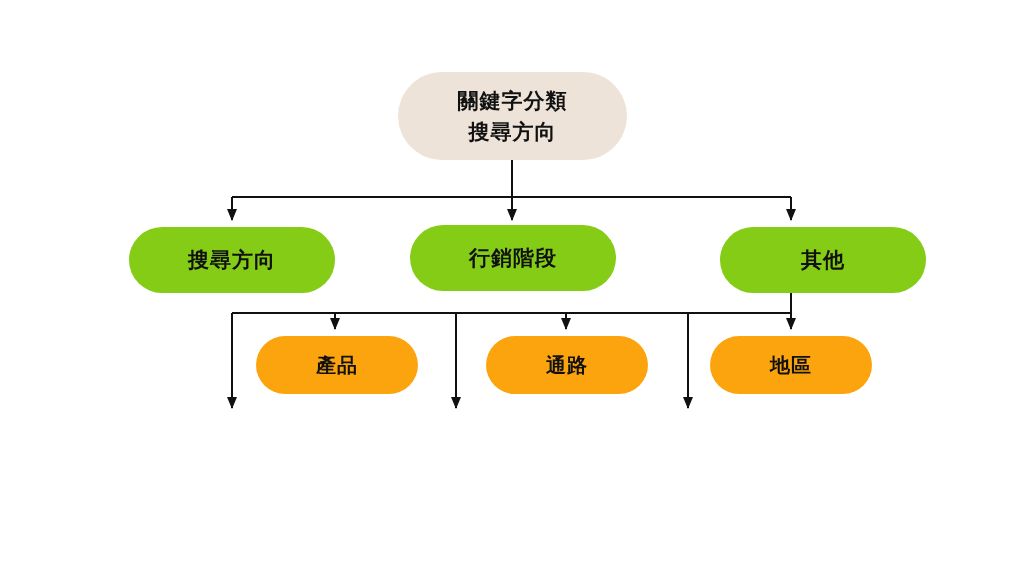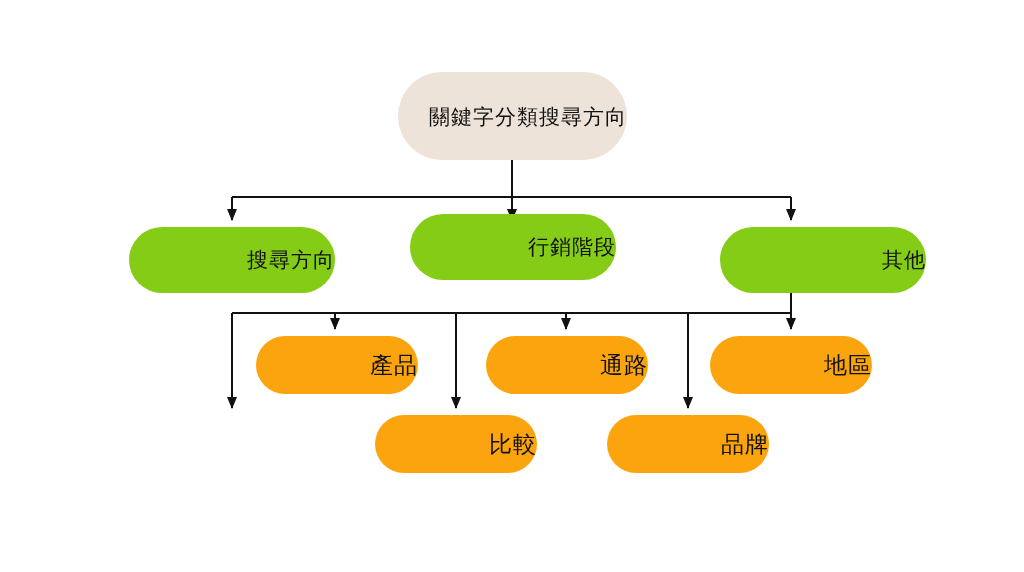--- a/index.html
+++ b/index.html
@@ -23,24 +23,25 @@
     height: 572px;
   }
   .edge {
     fill: none;
     stroke: #111111;
     stroke-width: 2;
   }
   .node {
     position: absolute;
     display: flex;
+    flex-direction: column;
     align-items: center;
-    justify-content: flex-end;
+    justify-content: center;
     text-align: center;
-    font-weight: 400;
+    font-weight: 700;
     color: #111111;
     letter-spacing: 1px;
     box-sizing: border-box;
   }
   .node-root {
     left: 398px;
     top: 72px;
     width: 229px;
     height: 88px;
     border-radius: 44px;
@@ -53,24 +54,24 @@
     height: 66px;
     border-radius: 33px;
     background: #84cc16;
     font-size: 21px;
   }
   .node-l3 {
     width: 162px;
     height: 58px;
     border-radius: 29px;
     background: #FCA40D;
-    font-size: 23px;
+    font-size: 20px;
   }
   .n-search-direction { left: 129px; top: 227px; }
-  .n-marketing-stage  { left: 410px; top: 214px; }
+  .n-marketing-stage  { left: 410px; top: 225px; }
   .n-other            { left: 720px; top: 227px; }
   .n-product          { left: 256px; top: 336px; }
   .n-channel          { left: 486px; top: 336px; }
   .n-region           { left: 710px; top: 336px; }
   .n-method           { left: 152px; top: 415px; }
   .n-comparison       { left: 375px; top: 415px; }
   .n-brand            { left: 607px; top: 415px; }
 </style>
 </head>
 <body>
@@ -118,20 +119,14 @@
   <div class="node node-l3 n-product">
     <span>產品</span>
   </div>
   <div class="node node-l3 n-region">
     <span>地區</span>
   </div>
   <div class="node node-l3 n-channel">
     <span>通路</span>
   </div>
 
-  <div class="node node-l3 n-comparison">
-    <span>比較</span>
-  </div>
-  <div class="node node-l3 n-brand">
-    <span>品牌</span>
-  </div>
 
 </div>
 
 </body></html>

